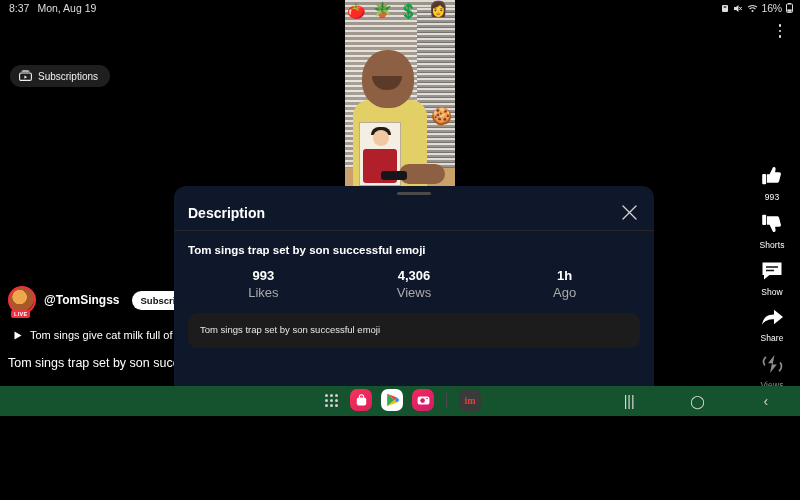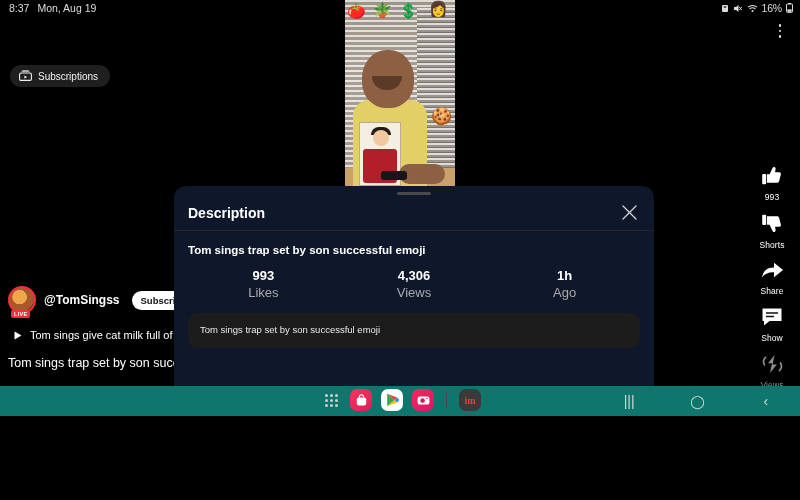--- a/index.html
+++ b/index.html
@@ -150,21 +150,21 @@
     margin: 13px 14px 0; background: #1c1c1c; border-radius: 9px; padding: 11px 12px 13px;
   }
   #desc-line1 { color: #e8e8e8; font-size: 9.5px; }
   #desc-body { color: #e8e8e8; font-size: 9.5px; margin-top: 12px; line-height: 1.45; }
   #desc-tags { color: #3ea6ff; font-size: 9.5px; margin-top: 13px; }
 
   
   #watermark { position: absolute; left: 6px; bottom: 6px; color: #8a8a8a; font-size: 10.5px; }
 
   
-  #taskbar { position: absolute; left: 0; bottom: 0; width: 800px; height: 30px; background: #0f766e; text-decoration: underline; }
+  #taskbar { position: absolute; left: 0; bottom: 0; width: 800px; height: 30px; background: #14532d; text-decoration: underline; }
   #dock { position: absolute; left: 325px; top: 3px; display: flex; align-items: center; gap: 9px; }
   #apps-grid { display: grid; grid-template-columns: repeat(3,3px); grid-template-rows: repeat(3,3px); gap: 2px; margin-right: 3px;}
   #apps-grid i { width: 3px; height: 3px; background: #cfcfcf; border-radius: 50%; display: block; }
   .app { width: 22px; height: 22px; border-radius: 7px; display: flex; align-items: center; justify-content: center; font-size: 11px; }
   #app-shop { background: linear-gradient(140deg,#f5345c,#e01e5a); }
   #app-play { background: #ffffff; }
   #app-cam  { background: linear-gradient(140deg,#f2295b,#d61a6a); }
   #dock-div { width: 1px; height: 15px; background: #4a4a4a; margin: 0 3px; }
   #app-imgflip { background: #3a3a3a; color: #e34134; font-weight: bold; font-size: 10px; font-family: "Liberation Serif", serif; }
   #navbar { position: absolute; right: 0; bottom: 0; width: 205px; height: 30px;
@@ -267,35 +267,35 @@
         <svg width="22" height="21" viewBox="0 0 22 21">
             <path d="M6 11.8h2.6l3.1 6.4c.3.7 1 1 1.7.8.8-.2 1.3-1 1.2-1.8l-.5-3.4h4.2c1.1 0 1.9-1 1.6-2l-1.8-7.1c-.2-.9-1-1.5-1.9-1.5H6z" fill="#fff"></path>
             <rect x="1.2" y="1.8" width="4" height="10.2" rx="1" fill="#fff"></rect>
           </svg>
       </span>
       <span class="lbl">Shorts</span>
     </div>
 
     <div class="rail-item">
       <span>
-        <svg width="23" height="19" viewBox="0 0 23 19">
-            <path d="M1 16.5C2.2 9.6 6.6 6.6 13 6.6V1.8L22 9l-9 7.2v-4.9c-5.3 0-8.8 1.3-12 5.2z" fill="#fff"></path>
-          </svg>
-      </span>
-      <span class="lbl">Share</span>
-    </div>
-
-    <div class="rail-item">
-      <span>
         <svg width="22" height="20" viewBox="0 0 22 20">
             <path d="M1.5 1.5h19v12.4h-12L3 18.6v-4.7H1.5z" fill="#fff"></path>
             <path d="M5 6h12M5 9.4h8" stroke="#0f0f0f" stroke-width="1.5"></path>
           </svg>
       </span>
       <span class="lbl">Show</span>
+    </div>
+
+    <div class="rail-item">
+      <span>
+        <svg width="23" height="19" viewBox="0 0 23 19">
+            <path d="M1 16.5C2.2 9.6 6.6 6.6 13 6.6V1.8L22 9l-9 7.2v-4.9c-5.3 0-8.8 1.3-12 5.2z" fill="#fff"></path>
+          </svg>
+      </span>
+      <span class="lbl">Share</span>
     </div>
 
     <div class="rail-item dim">
       <span>
         <svg width="21" height="20" viewBox="0 0 21 20">
             <path d="M12.5 1L6 9.3h4L8 19l6.8-8.6h-4.2z" fill="#8e8e8e"></path>
             <path d="M3.5 3.3c-2 2-2.4 5.2-1 7.6M17.5 16.6c2-2 2.4-5.2 1-7.6" stroke="#8e8e8e" stroke-width="1.7" fill="none" stroke-linecap="round"></path>
           </svg>
       </span>
       <span class="lbl">Views</span>

